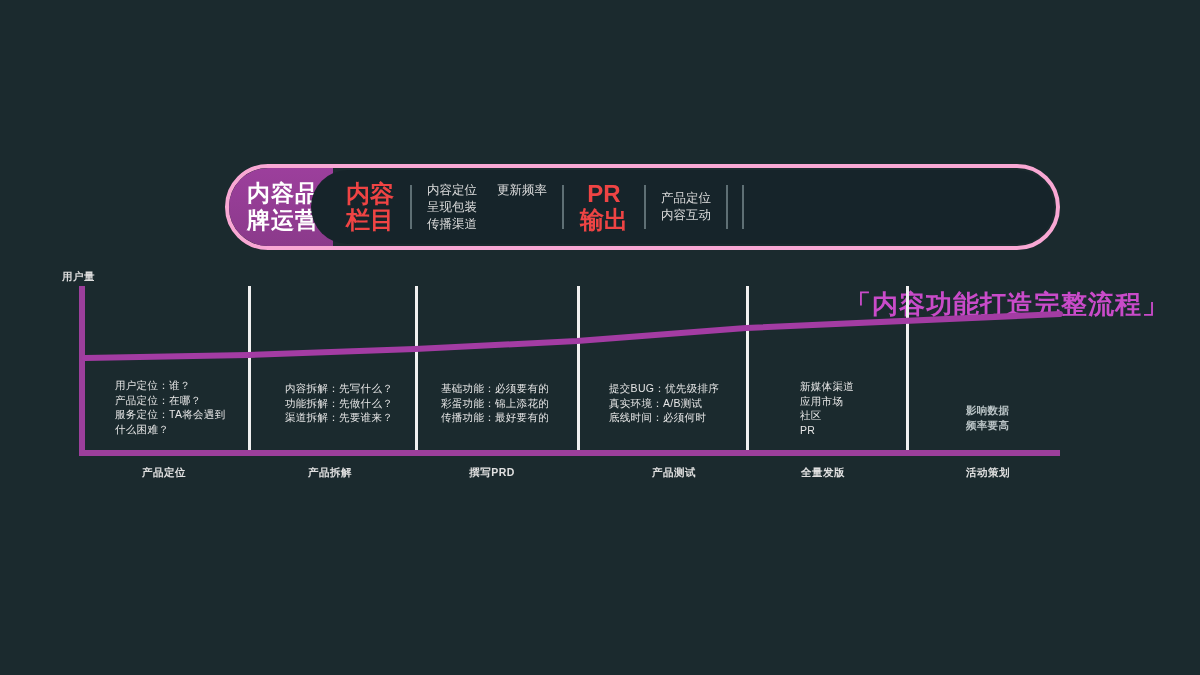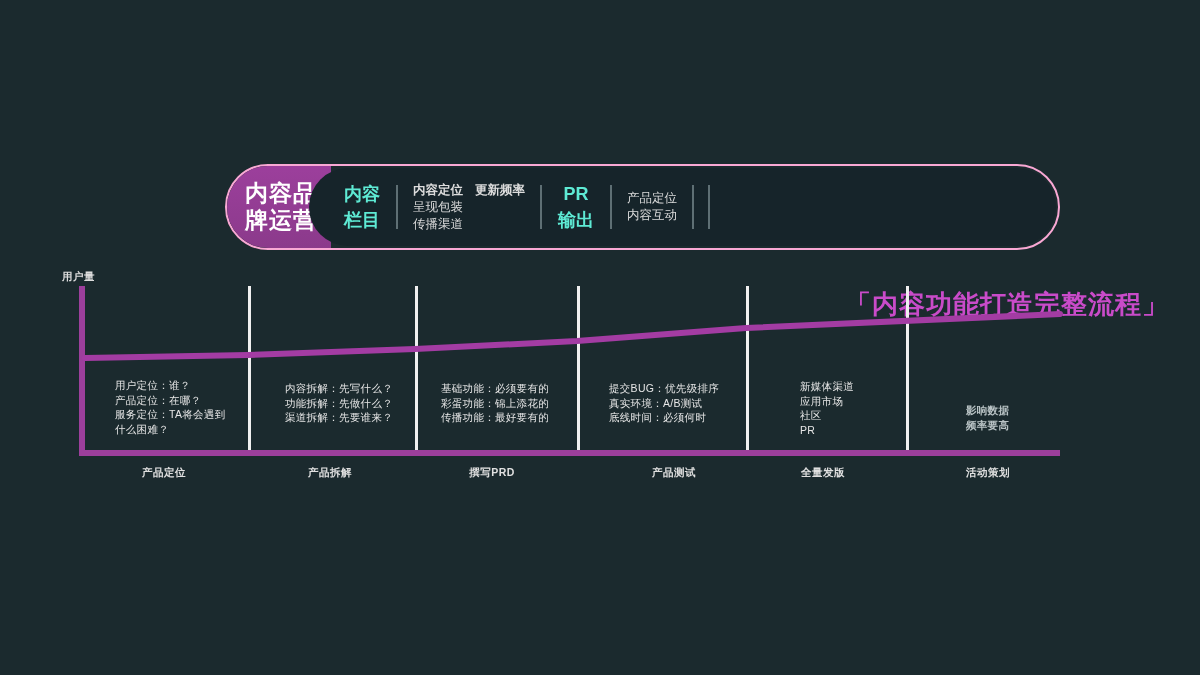--- a/index.html
+++ b/index.html
@@ -16,21 +16,21 @@
     color: #e8e8e8;
   }
 
   
   #process-bar {
     position: absolute;
     left: 225px;
     top: 164px;
     width: 835px;
     height: 86px;
-    border: 2px solid #f9a8d4;
+    border: 4px solid #f9a8d4;
     border-radius: 44px;
     box-sizing: border-box;
     display: flex;
     align-items: stretch;
     background: transparent;
   }
   .stage-head {
     border-radius: 42px 0 0 42px;
     background: linear-gradient(180deg, #9c3f9c 0%, #8b3a8b 100%);
     display: flex;
@@ -58,43 +58,43 @@
     box-sizing: border-box;
     position: relative;
     z-index: 2;
   }
   .seg {
     display: flex;
     align-items: center;
     height: 100%;
   }
   .seg-title {
-    font-size: 18px;
+    font-size: 24px;
     line-height: 26px;
     font-weight: bold;
-    color: #5eead4;
+    color: #ef4444;
     text-align: center;
     padding: 0 9px;
     white-space: nowrap;
   }
   .divider {
     width: 2px;
     height: 44px;
     background: #5e6f74;
     margin: 0 7px;
     flex: 0 0 auto;
   }
   .seg-items {
     font-size: 12.5px;
     line-height: 17px;
     color: #dcdcdc;
     padding: 0 8px;
     white-space: nowrap;
   }
-  .seg-items .row2 { display: flex; gap: 12px; font-weight: bold; }
+  .seg-items .row2 { display: flex; gap: 20px; }
 
   
   #chart {
     position: absolute;
     left: 0;
     top: 270px;
     width: 1200px;
     height: 230px;
   }
   #y-axis-label {

